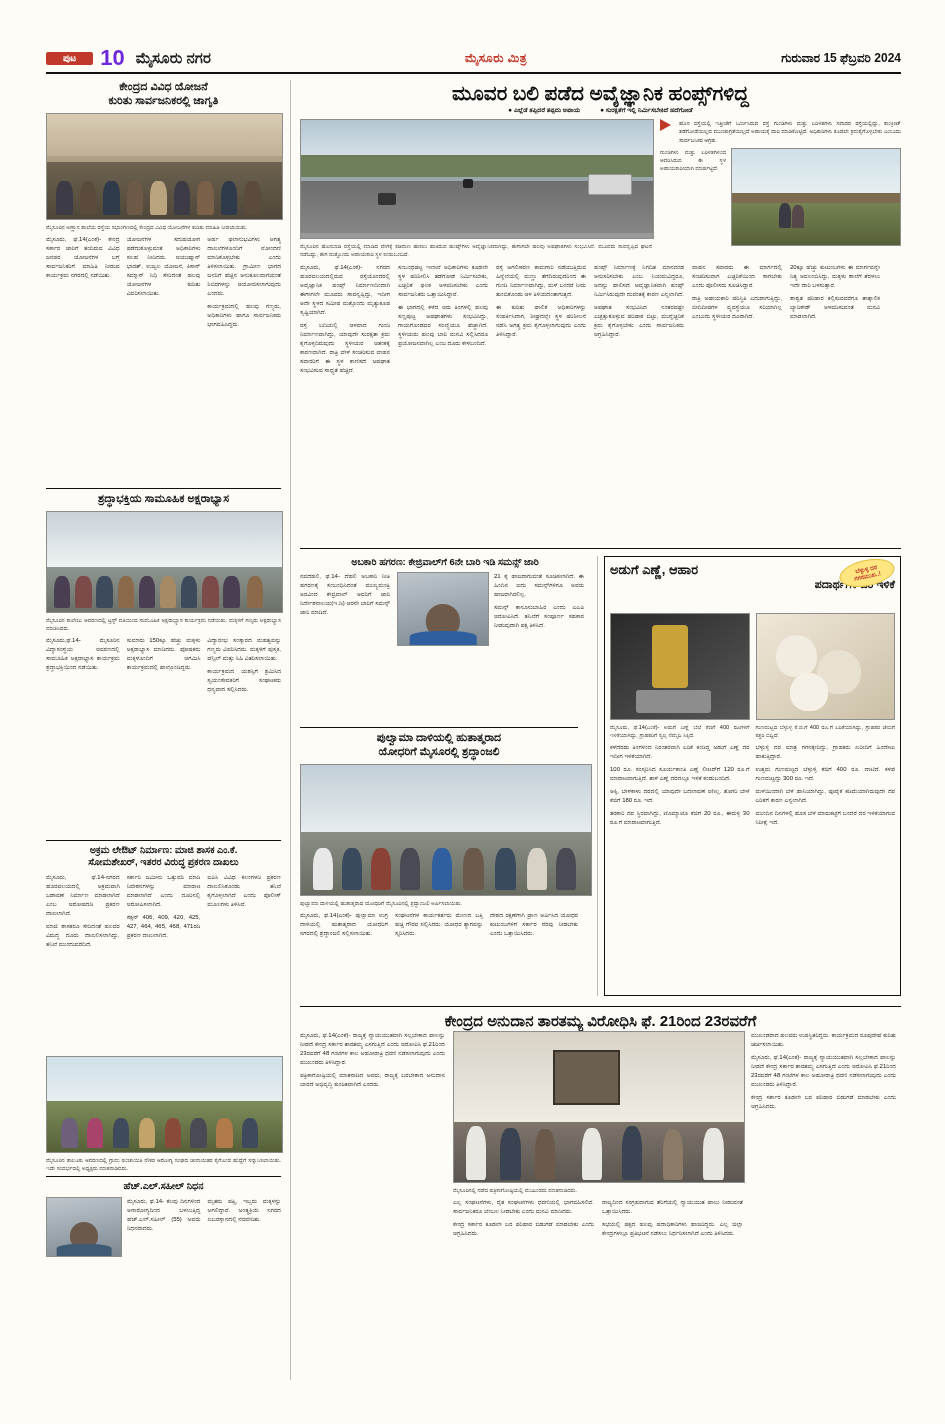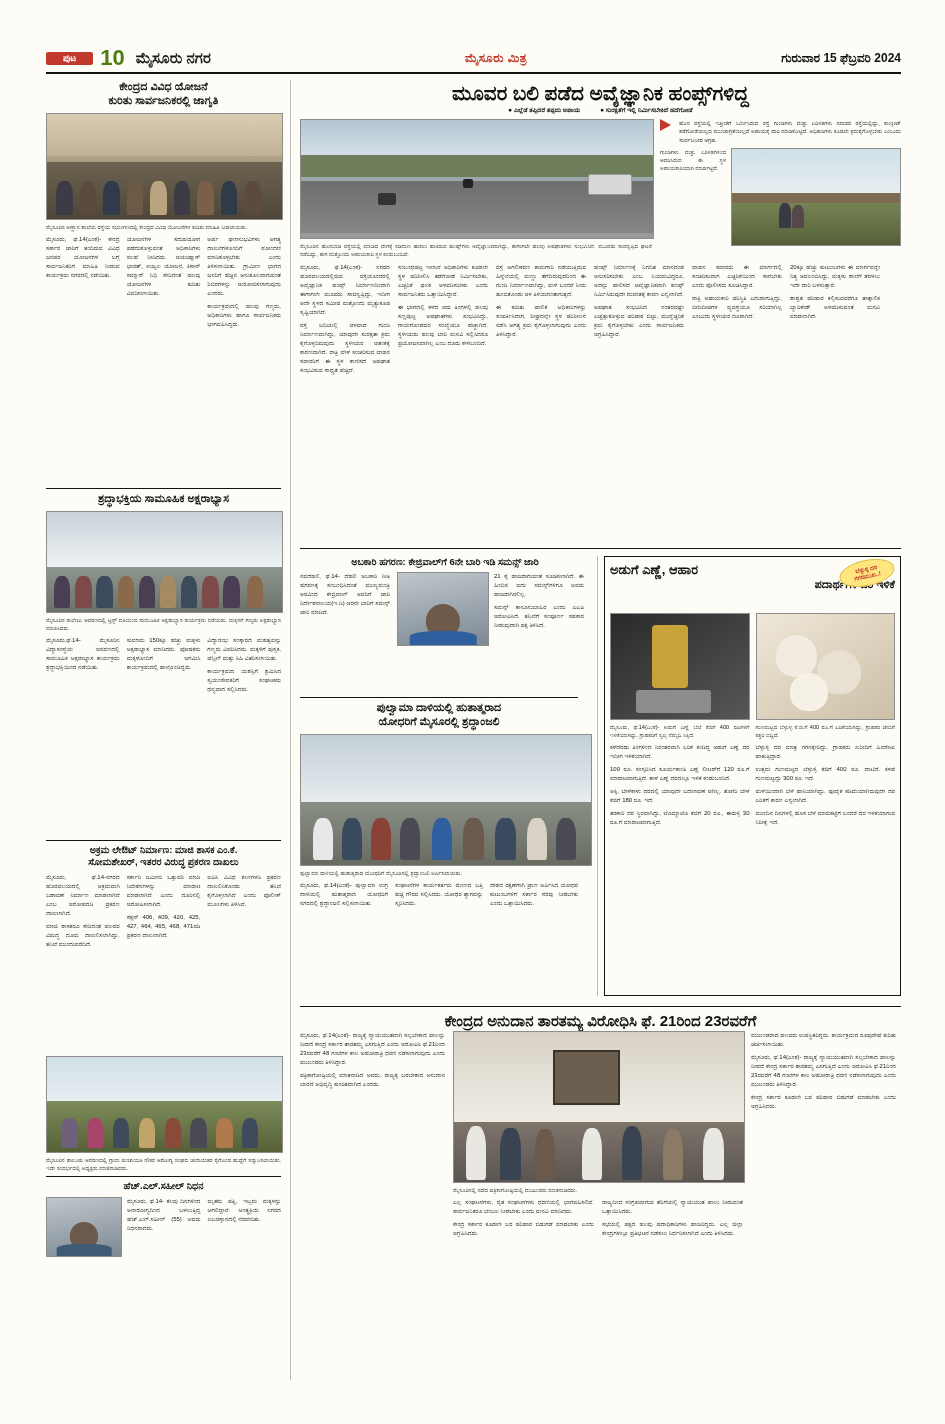--- a/index.html
+++ b/index.html
@@ -16,21 +16,21 @@
   .masthead{
     position:absolute;left:46px;top:44px;width:855px;height:28px;
     border-bottom:2px solid #111;
     display:flex;align-items:center;justify-content:space-between;
   }
   .mh-left{display:flex;align-items:flex-end;gap:7px;}
   .page-badge{
     background:#c0392b;color:#fff;font-size:9px;font-weight:bold;
     padding:2px 17px;line-height:1;border-radius:2px;position:relative;top:-4px;
   }
-  .page-num{font-size:22px;font-weight:bold;line-height:1;color:#4d7c0f;}
+  .page-num{font-size:22px;font-weight:bold;line-height:1;color:#6d28d9;}
   .mh-section{font-size:15px;font-weight:bold;color:#1b1b1b;margin-left:4px;position:relative;top:-2px;}
   .mh-center{font-size:12px;font-weight:bold;color:#c0392b;letter-spacing:.5px;}
   .mh-date{font-size:12px;font-weight:bold;color:#111;}
 
   
   .col{position:absolute;box-sizing:border-box;}
   .kn{font-size:6.0px;line-height:1.5;text-align:justify;color:#1a1a1a;}
   .kn p{margin:0 0 4px 0;}
   .rule-v{position:absolute;width:1px;background:#bbb;}
   .rule-h{position:absolute;height:1px;background:#111;}
@@ -300,21 +300,21 @@
           <div class="body" style="background:#2f5f9e;"></div>
         </div>
       </div>
       <div class="kn" style="width:90px;">
         <p>21 ಕ್ಕೆ ಹಾಜರಾಗುವಂತೆ ಸೂಚಿಸಲಾಗಿದೆ. ಈ ಹಿಂದಿನ ಐದು ಸಮನ್ಸ್‌ಗಳಿಗೂ ಅವರು ಹಾಜರಾಗಿರಲಿಲ್ಲ.</p>
         <p>ಸಮನ್ಸ್ ಕಾನೂನುಬಾಹಿರ ಎಂದು ಎಎಪಿ ಆರೋಪಿಸಿದೆ. ತನಿಖೆಗೆ ಸಂಪೂರ್ಣ ಸಹಕಾರ ನೀಡುವುದಾಗಿ ಪಕ್ಷ ತಿಳಿಸಿದೆ.</p>
       </div>
     </div>
   </div>
 
-  <div class="col" style="left:300px;top:697px;width:278px;">
+  <div class="col" style="left:300px;top:727px;width:278px;">
     <div class="sep" style="margin-bottom:3px;"></div>
     <h2 class="hl hl-md">ಪುಲ್ವಾಮಾ ದಾಳಿಯಲ್ಲಿ ಹುತಾತ್ಮರಾದ</h2>
     <h2 class="hl hl-md" style="margin-bottom:5px;">ಯೋಧರಿಗೆ ಮೈಸೂರಲ್ಲಿ ಶ್ರದ್ಧಾಂಜಲಿ</h2>
     <div class="photo" style="width:290px;height:130px;">
       <div class="sky" style="height:52%;background:linear-gradient(180deg,#c3cfd6,#e6ecef);"></div>
       <div class="ground" style="height:48%;background:linear-gradient(180deg,#8a8f86,#676b60);"></div>
       <div class="figs">
         <div class="fig" style="left:4%;background:#e8e8e8;"></div>
         <div class="fig" style="left:14%;background:#3a4a5e;"></div>
         <div class="fig" style="left:24%;background:#8a4236;"></div>

